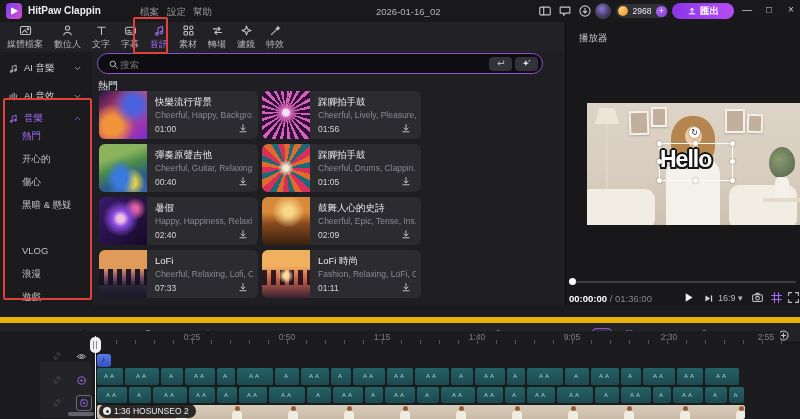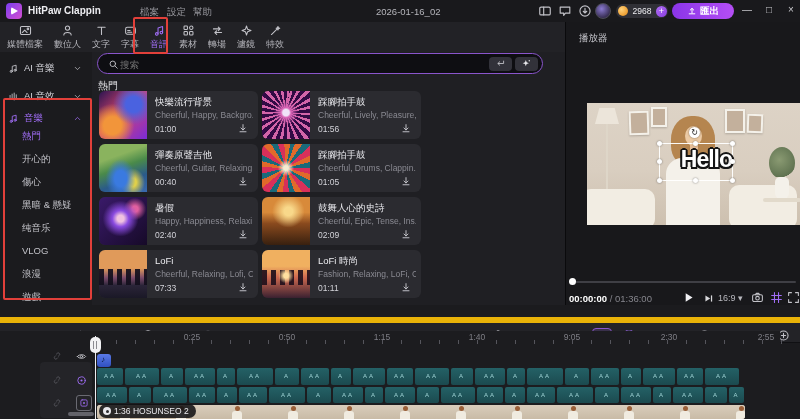--- a/index.html
+++ b/index.html
@@ -80,21 +80,21 @@
   .lamppole{position:absolute;left:19px;top:21px;width:2px;height:70px;background:#ded6c8;}
   .cushion{position:absolute;background:#f2ede3;border-radius:10px;}
   .plantleaf{position:absolute;left:182px;top:44px;width:26px;height:32px;background:radial-gradient(circle at 40% 40%,#8a9a72,#5f7250 70%,rgba(0,0,0,0) 72%);border-radius:50%;}
   .vase{position:absolute;left:188px;top:74px;width:14px;height:22px;background:#f4f1ea;border-radius:5px 5px 6px 6px;}
   .sidetable{position:absolute;left:176px;top:95px;width:38px;height:4px;background:#e2dacb;border-radius:2px;}
   .hair{position:absolute;left:84px;top:13px;width:44px;height:50px;background:#b5854f;border-radius:46% 46% 40% 40%;}
   .face{position:absolute;left:98px;top:23px;width:17px;height:20px;background:#eccaa4;border-radius:50%;}
   .neck{position:absolute;left:103px;top:42px;width:8px;height:14px;background:#e5bd97;}
   .dress{position:absolute;left:79px;top:55px;width:54px;height:67px;background:#f4f1ea;border-radius:16px 16px 0 0;}
   .hellobox{position:absolute;left:72px;top:40px;width:72px;height:36px;border:1px solid rgba(255,255,255,.95);}
-  .hello{position:absolute;left:0;top:2px;width:72px;text-align:right;font-size:23px;font-weight:900;color:#fff;letter-spacing:-1px;
+  .hello{position:absolute;left:0;top:2px;width:72px;text-align:left;font-size:23px;font-weight:900;color:#fff;letter-spacing:-1px;
     text-shadow:-2px 0 #151515,2px 0 #151515,0 -2px #151515,0 2px #151515,-1.5px -1.5px #151515,1.5px 1.5px #151515,-1.5px 1.5px #151515,1.5px -1.5px #151515;}
   .handle{position:absolute;width:5px;height:5px;border-radius:50%;background:#fff;box-shadow:0 0 2px rgba(0,0,0,.5);}
   .rotate{position:absolute;left:102px;top:24px;width:11px;height:11px;border-radius:50%;background:#fff;color:#222;font-size:8px;line-height:11px;text-align:center;box-shadow:0 0 2px rgba(0,0,0,.5);}
   .progress{position:absolute;left:5px;top:259px;width:225px;height:2px;background:#3f3f45;border-radius:1px;cursor:pointer;}
   .progressdot{position:absolute;left:3px;top:256px;width:7px;height:7px;border-radius:50%;background:#fff;cursor:pointer;}
   .timecode{position:absolute;left:3px;top:271px;font-size:9.5px;color:#85858c;white-space:nowrap;}
   .timecode b{color:#fff;font-weight:bold;}
   .pctl{position:absolute;top:269px;cursor:pointer;}
   .ratio{position:absolute;left:152px;top:271px;font-size:9px;color:#b8b8be;cursor:pointer;}
 
@@ -281,21 +281,20 @@
         </svg>
       <span class="glabel">音樂</span>
       <svg class="caret" width="9" height="9" viewBox="0 0 16 16">
           <path class="icp" d="M4,10 l4,-4 4,4"></path>
         </svg>
     </div>
     <div class="sitem active" style="top:72px">熱門</div>
     <div class="sitem" style="top:95px">开心的</div>
     <div class="sitem" style="top:141px">黑暗 &amp; 懸疑</div>
     <div class="sitem" style="top:118px">傷心</div>
-    <div class="sitem" style="top:164px">纯音乐</div>
     <div class="sitem" style="top:187px">VLOG</div>
     <div class="sitem" style="top:210px">浪漫</div>
     <div class="sitem" style="top:233px">遊戲</div>
   </div>
 
   <div class="content"></div>
 
   <div class="searchbar">
     <svg style="position:absolute;left:10px;top:5px" width="11" height="11" viewBox="0 0 16 16">
         <circle class="ic" cx="7" cy="7" r="4"></circle>

